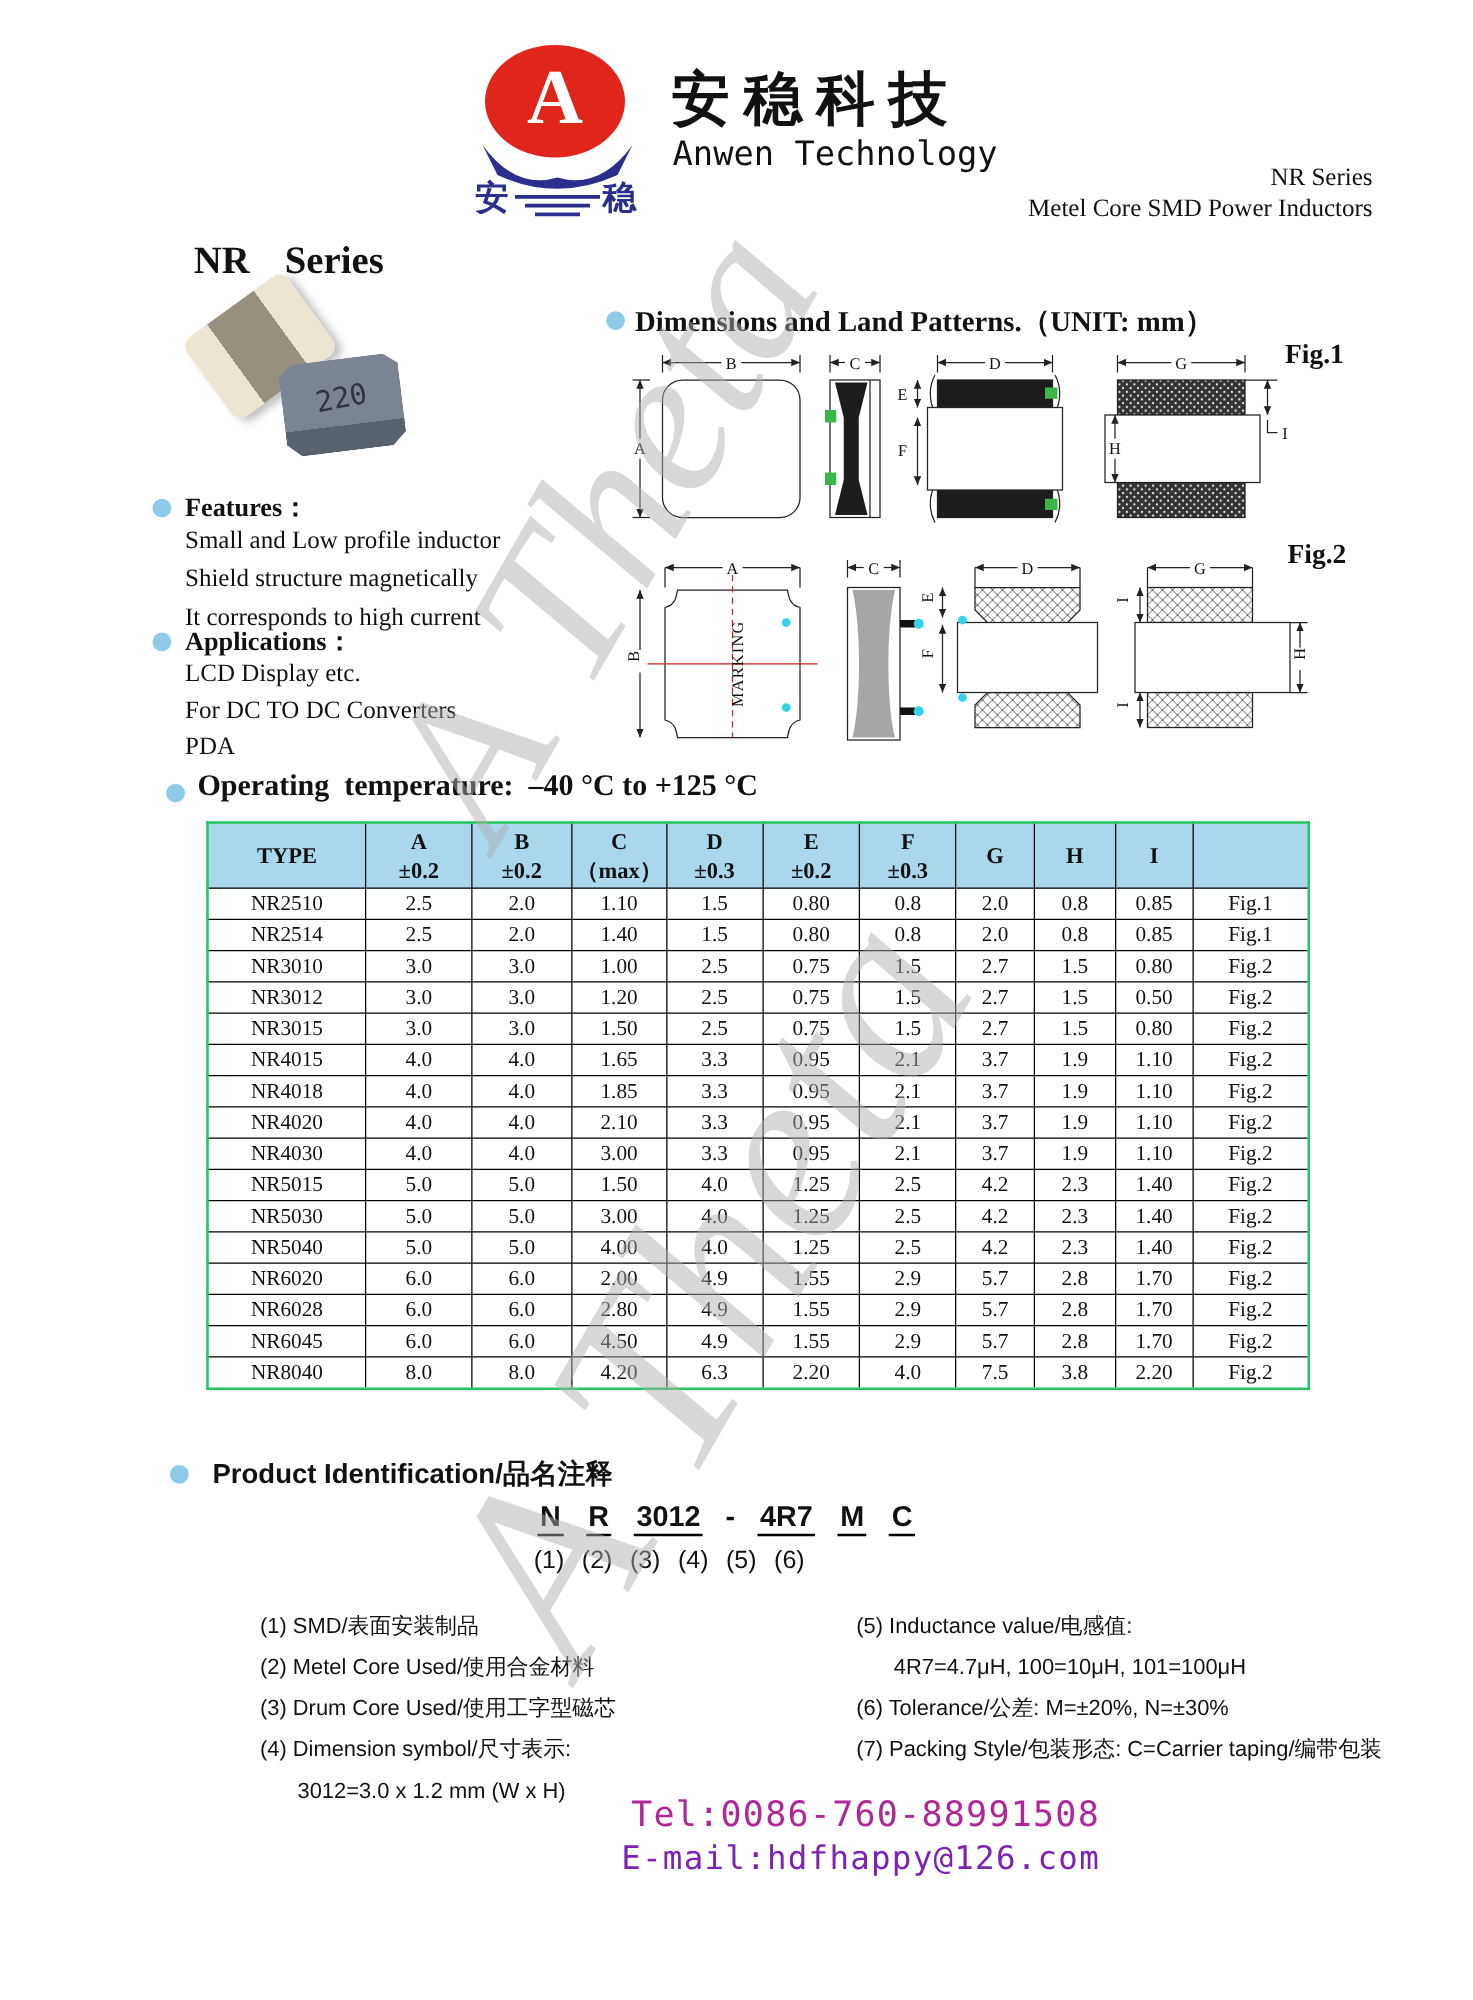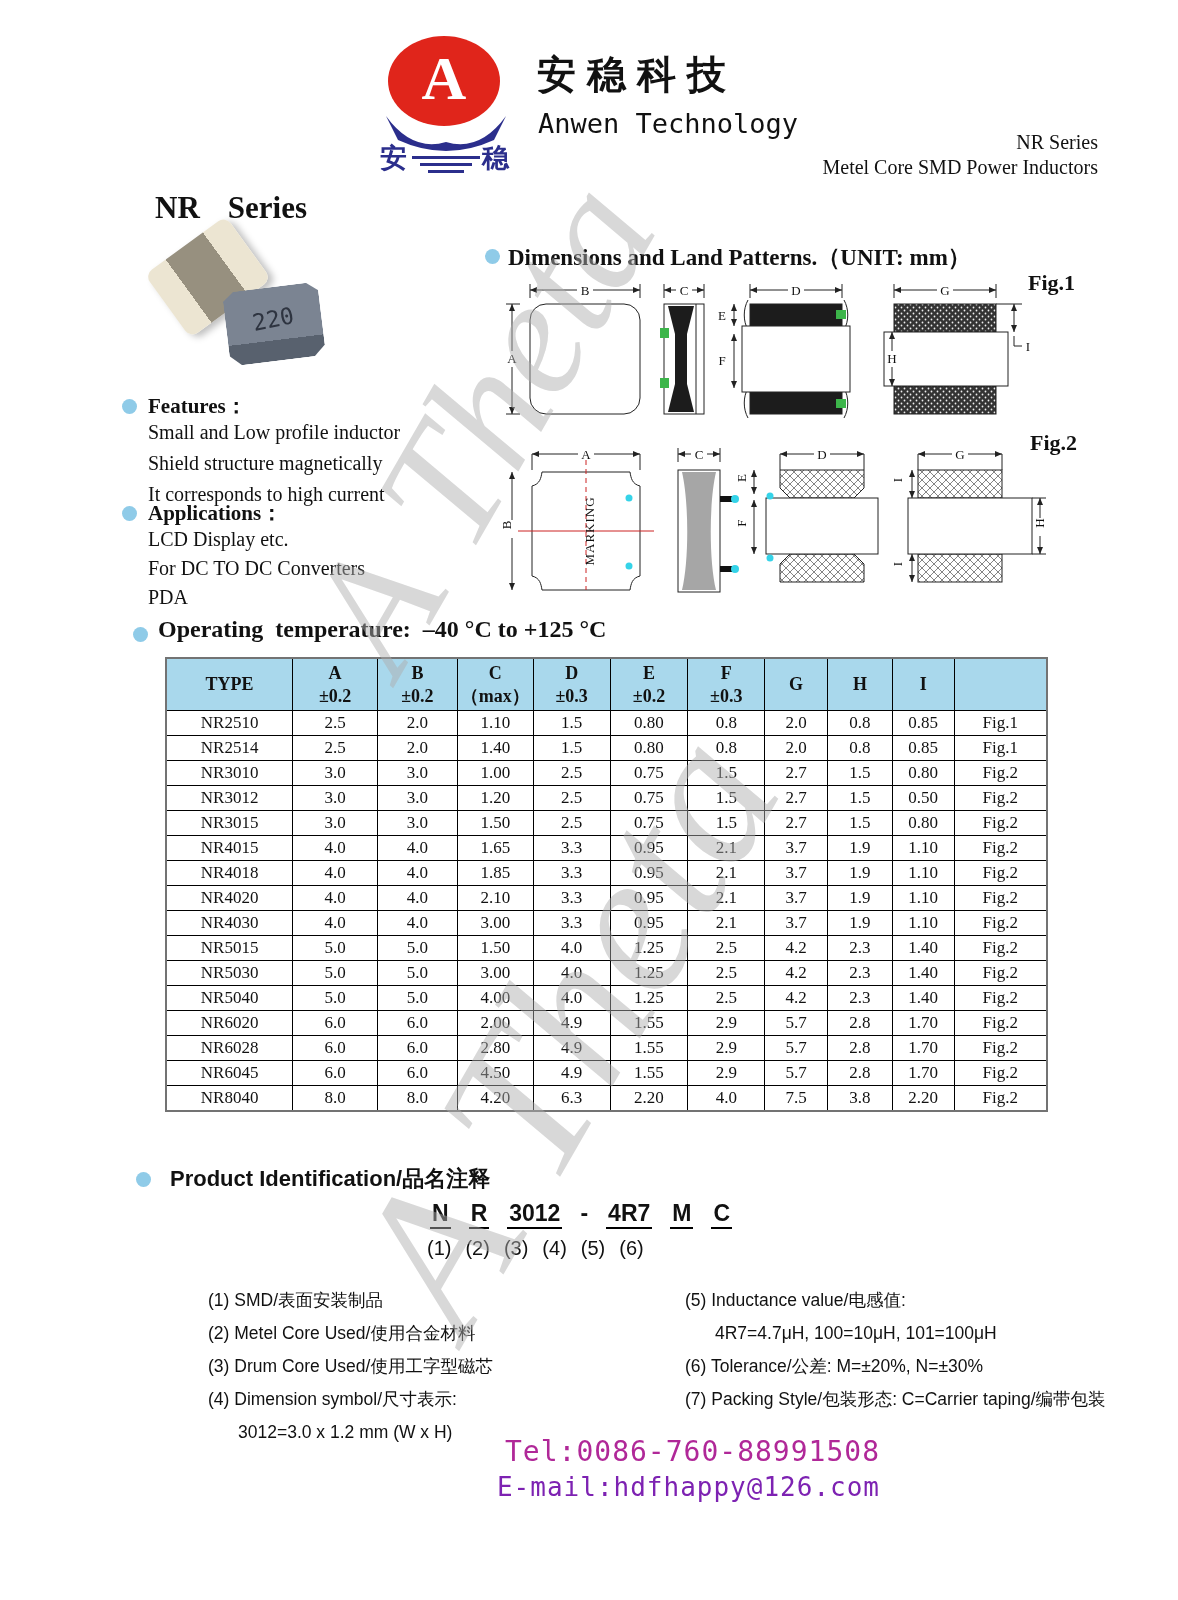--- a/index.html
+++ b/index.html
@@ -12,21 +12,21 @@
              color:#aeaeae;opacity:.48;white-space:nowrap;pointer-events:none;z-index:5;}
   .wm1{left:480px;top:425px;font-size:168px;transform:translate(-50%,-50%) rotate(-60deg);}
   .wm2{left:565px;top:1030px;font-size:205px;transform:translate(-50%,-50%) rotate(-60deg);}
 
   
   .logo-oval{left:388px;top:36px;width:112px;height:90px;background:var(--logo-red);
              border-radius:50%;display:flex;align-items:center;justify-content:center;}
   .logo-a{color:#fff;font-size:62px;font-weight:bold;margin-top:-6px;}
   .logo-char{font-size:27px;font-weight:bold;color:var(--logo-blue);
              font-family:"Liberation Sans",sans-serif;}
-  .cn-name{left:537px;top:48px;font-size:39px;font-weight:600;letter-spacing:11px;
+  .cn-name{left:537px;top:48px;font-size:47px;font-weight:600;letter-spacing:11px;
            font-family:Liberation Mono, monospace;}
   .en-name{left:538px;top:108px;font-size:27px;font-family:"DejaVu Sans Mono",monospace;}
   .series-block{right:80px;top:130px;text-align:right;font-size:20px;line-height:1.25;}
 
   .page-title{left:155px;top:190px;font-size:31px;font-weight:bold;}
   .page-title .gap{margin-left:28px;}
 
   
   .chip1{left:158px;top:238px;width:100px;height:78px;transform:rotate(-36deg);
          border-radius:9px;box-shadow:3px 5px 7px rgba(0,0,0,.25);
@@ -46,21 +46,21 @@
   .feat-list{left:148px;top:421px;font-size:20px;}
   .feat-list div{height:31px;}
   .app-head{left:148px;top:499px;font-size:21px;font-weight:bold;text-align:right;}
   .app-list{left:148px;top:528px;font-size:20px;}
   .app-list div{height:29px;}
 
   .op-temp{left:158px;top:616px;font-size:24px;font-weight:bold;white-space:pre;}
 
   
   table.spec{position:absolute;left:165px;top:657px;width:883px;border-collapse:collapse;
-             border:2px solid #737373;font-size:17px;z-index:1;background:transparent;}
+             border:2px solid #22c55e;font-size:17px;z-index:1;background:transparent;}
   table.spec th{background:var(--header-bg);border:1px solid #000;font-weight:bold;
                 padding:3px 0;line-height:1.25;font-size:18px;}
   table.spec td{border:1px solid #000;text-align:center;height:24px;padding:0;line-height:24px;}
 
   
   .pid-head{left:170px;top:1164px;font-size:22px;font-weight:bold;
             font-family:"Liberation Sans",sans-serif;}
   .code-row{left:430px;top:1200px;display:flex;gap:18px;font-size:23px;font-weight:bold;
             font-family:"Liberation Sans",sans-serif;}
   .code-part{border-bottom:2px solid #000;padding:0 2px;}

